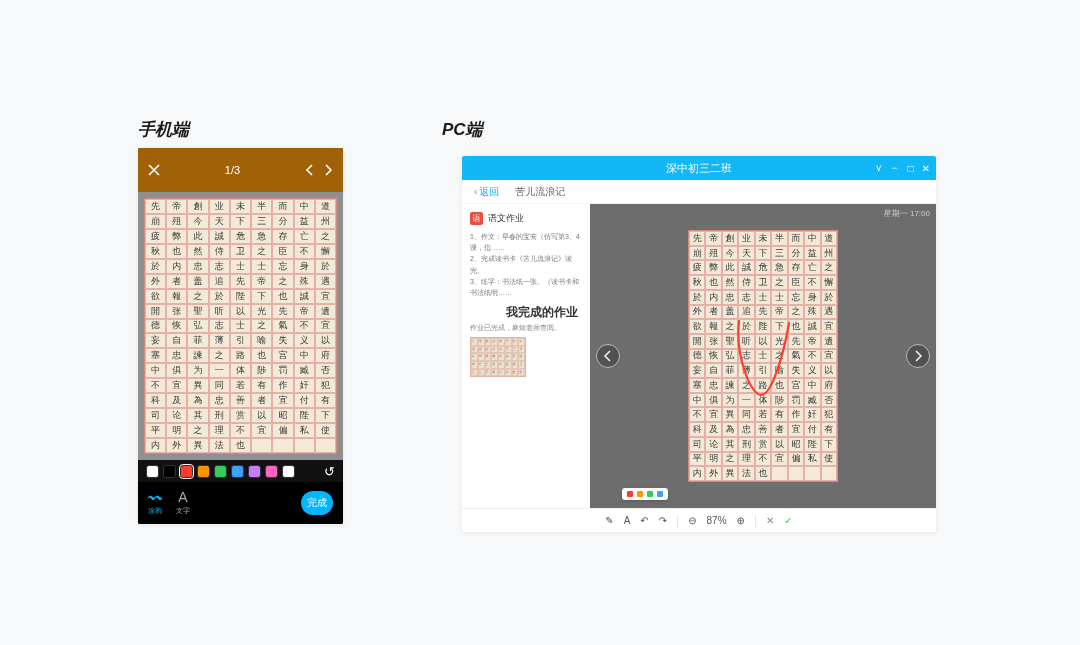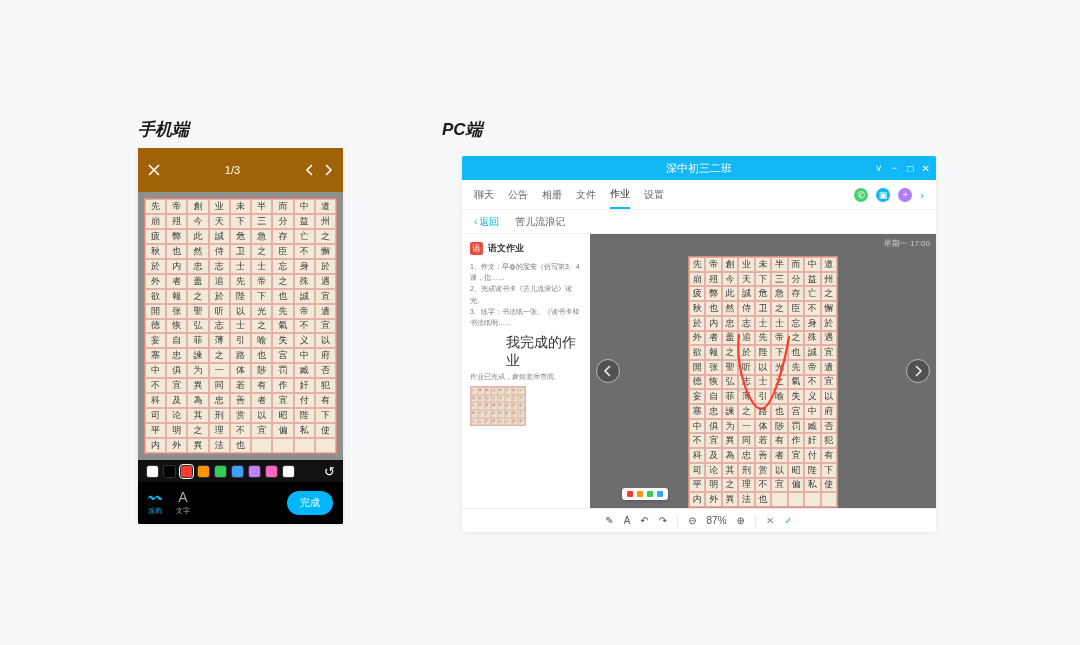--- a/index.html
+++ b/index.html
@@ -107,21 +107,21 @@
       color: #aaa;
       font-size: 7px;
     }
     .m-tool.active { color: #00b7ff; }
     .m-tool-icon { font-size: 14px; line-height: 1; }
     .m-done {
       margin-left: auto;
       background: #00b7ff;
       color: #fff;
       font-size: 10px;
-      padding: 5px 13px;
+      padding: 5px 6px;
       border-radius: 12px;
       border: none;
     }
 
     
     .pc {
       position: absolute;
       left: 462px;
       top: 148px;
       width: 474px;
@@ -209,42 +209,42 @@
     }
     .pc-side-badge {
       width: 13px; height: 13px;
       background: #e84d3d;
       color: #fff;
       font-size: 8px;
       display: flex; align-items: center; justify-content: center;
       border-radius: 2px;
       flex-shrink: 0;
     }
-    .pc-side-title { font-size: 9px; font-weight: 700; color: #333; }
+    .pc-side-title { font-size: 9px; font-weight: 400; color: #333; }
     .pc-side-list { font-size: 7px; color: #777; line-height: 1.6; margin-bottom: 6px; }
-    .pc-side-heading { font-size: 14px; font-weight: 400; color: #333; margin: 4px 0 2px; padding-left: 36px; }
+    .pc-side-heading { font-size: 12px; font-weight: 700; color: #333; margin: 4px 0 2px; padding-left: 36px; }
     .pc-side-sub { font-size: 7px; color: #888; margin-bottom: 4px; }
     .pc-thumb {
       width: 56px; height: 40px;
       background: #ece2cc;
       border: 1px solid #e5b0a7;
       display: grid;
       grid-template-columns: repeat(8, 1fr);
       grid-auto-rows: 1fr;
       font-size: 3px;
       color: #7a7a7a;
     }
     .pc-thumb > span { border: .3px solid rgba(229,176,167,.6); }
 
     .pc-viewer {
       flex: 1;
       background: #6d6d6d;
       position: relative;
       display: flex;
-      align-items: flex-end;
+      align-items: center;
       justify-content: center;
       overflow: hidden;
     }
     .pc-viewer .calligraphy.big {
       width: 150px;
       height: 252px;
       font-size: 9px;
       grid-template-columns: repeat(9, 1fr);
     }
     .annotation {
@@ -513,34 +513,20 @@
 <div class="pc">
   <div class="pc-titlebar">
     <span>深中初三二班</span>
     <div class="pc-win-controls">
       <span>˅</span>
       <span>－</span>
       <span>□</span>
       <span>✕</span>
     </div>
   </div>
-  <div class="pc-tabs">
-    <div class="pc-tab">聊天</div>
-      <div class="pc-tab">公告</div>
-      <div class="pc-tab">相册</div>
-      <div class="pc-tab">文件</div>
-      <div class="pc-tab active">作业</div>
-      <div class="pc-tab">设置</div>
-      <div class="pc-tabs-right">
-      <span class="pc-circle-icon" style="background:#47d26d">✆</span>
-      <span class="pc-circle-icon" style="background:#12b7f5">▣</span>
-      <span class="pc-circle-icon" style="background:#b07dff">＋</span>
-      <span style="color:#12b7f5;font-size:11px">›</span>
-    </div>
-  </div>
   <div class="pc-subnav">
     <span class="pc-back">
       <span>‹</span>
       <span>返回</span>
     </span>
     <span>苦儿流浪记</span>
   </div>
   <div class="pc-body">
     <div class="pc-side">
       <div class="pc-side-card">

